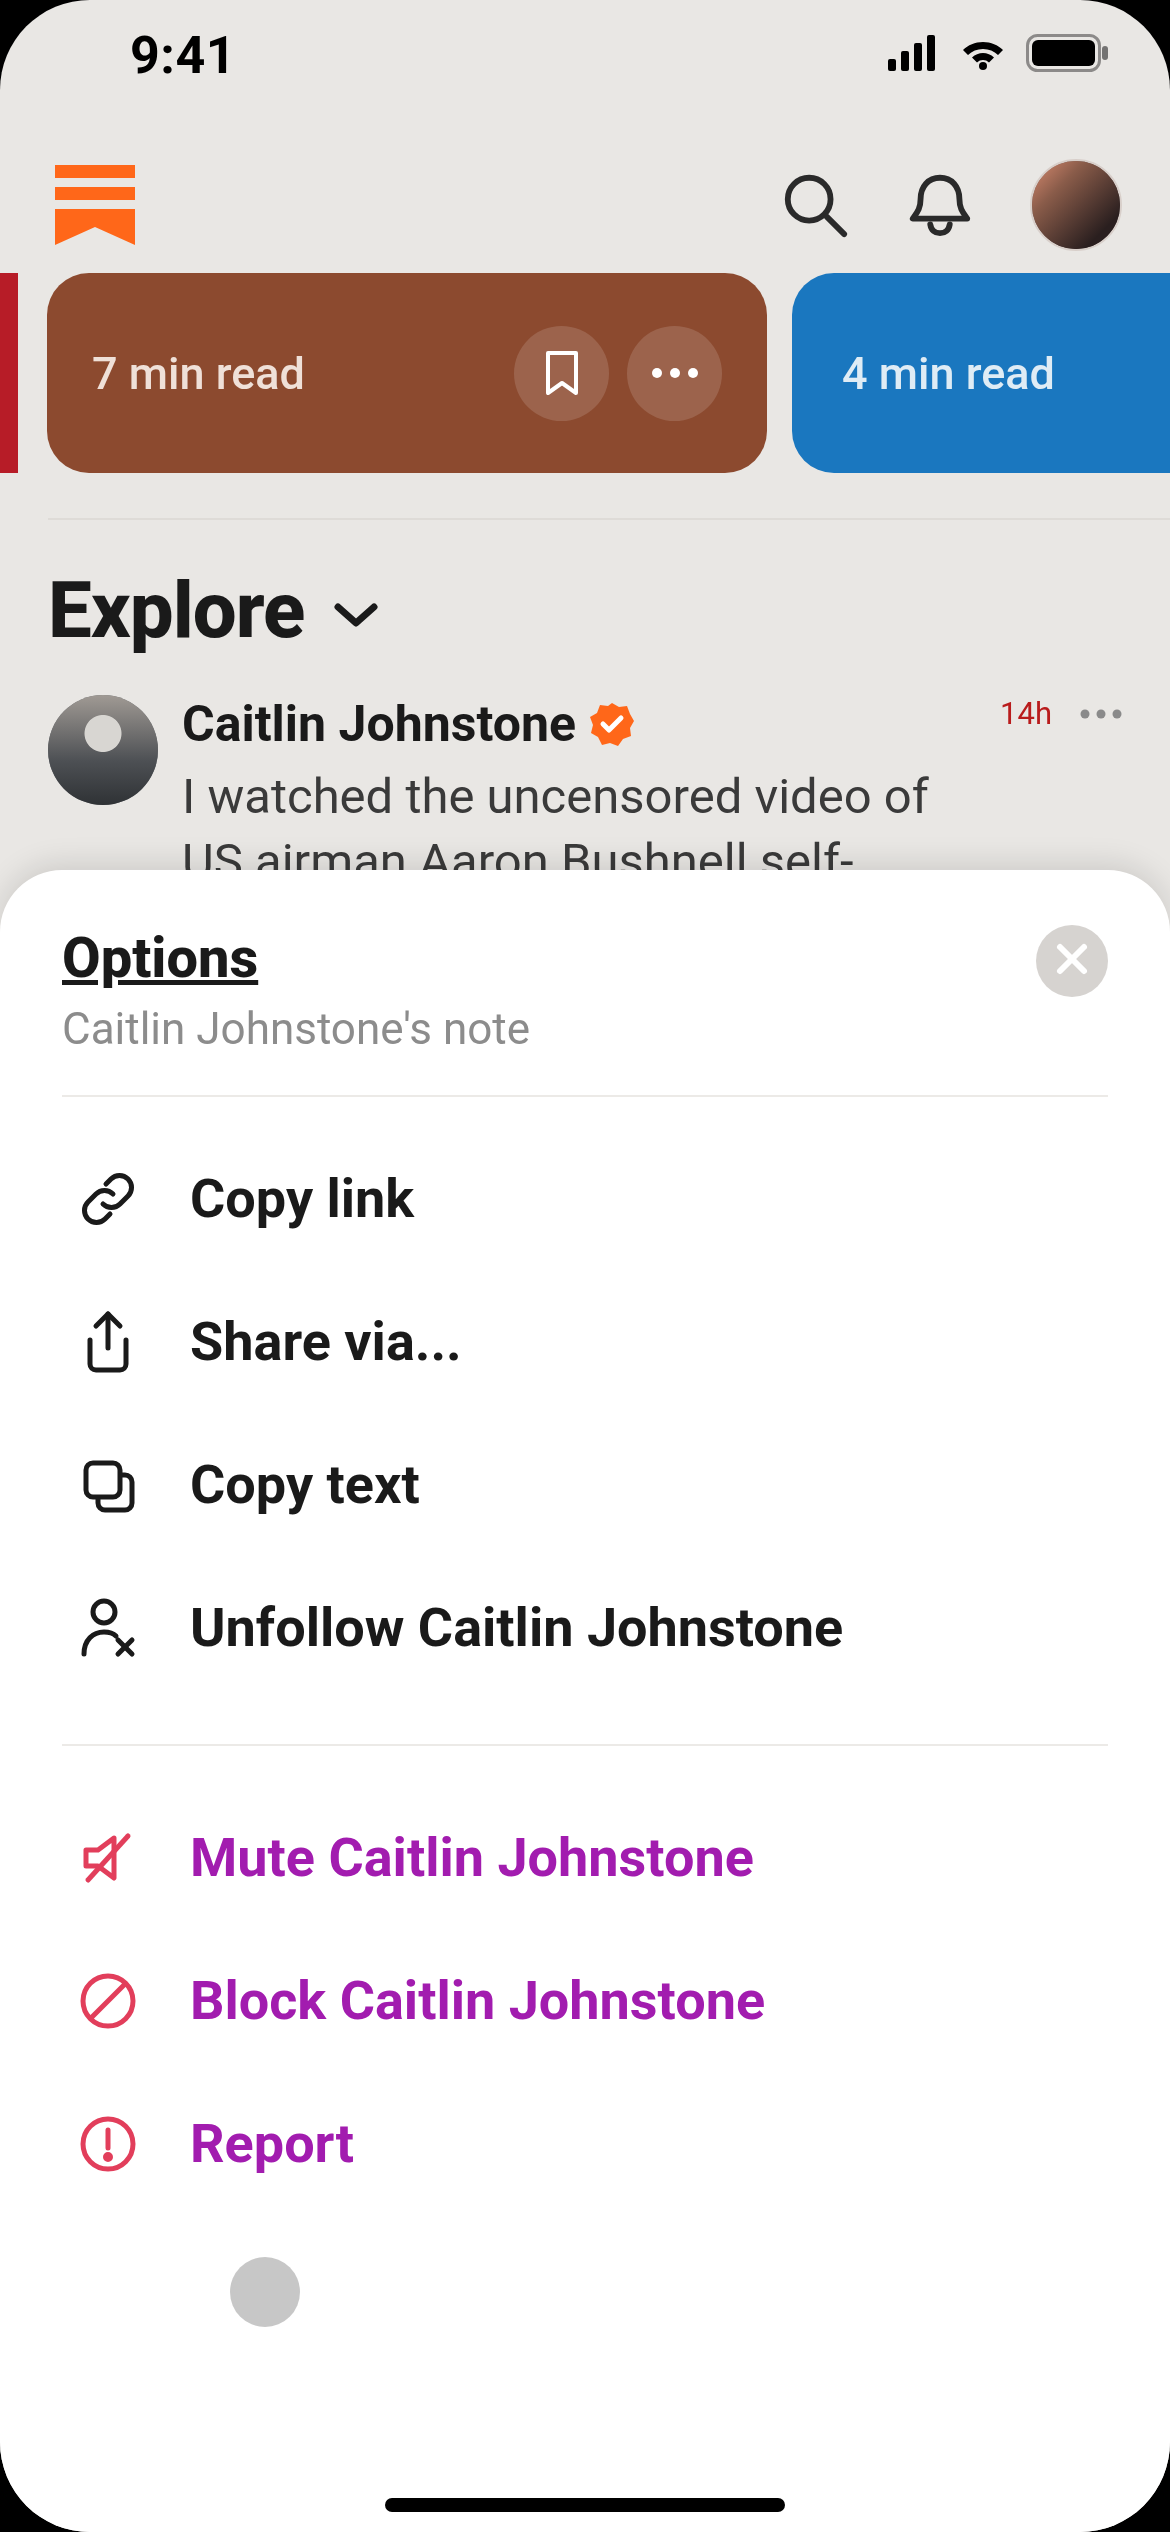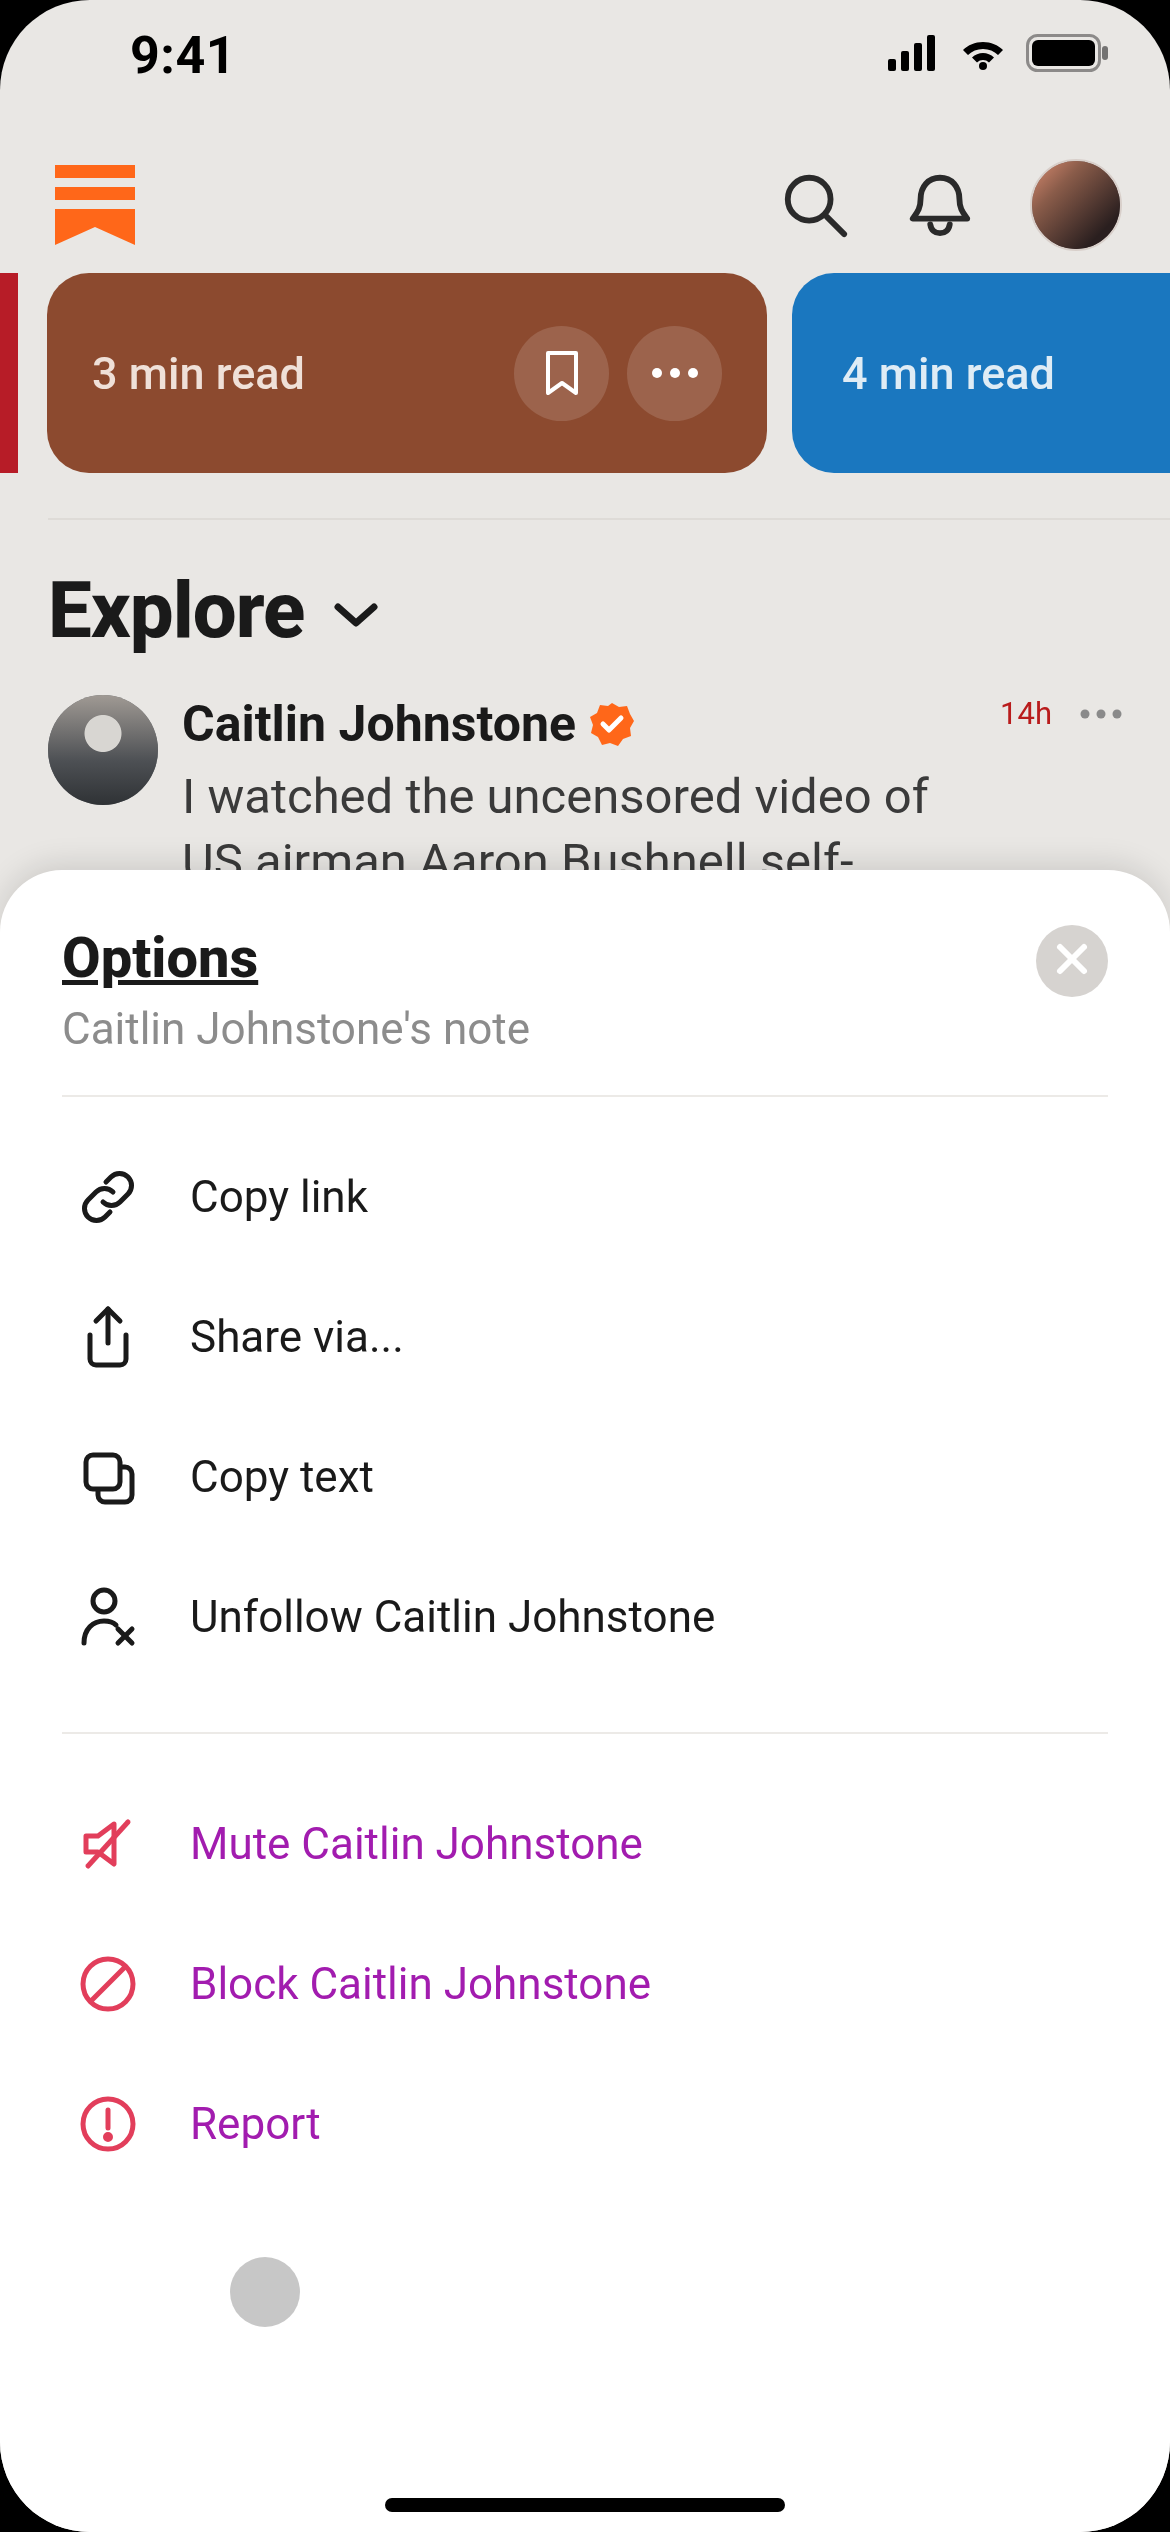--- a/index.html
+++ b/index.html
@@ -114,21 +114,21 @@
       display: flex; align-items: center; justify-content: center;
     }
     .sheet-divider { height: 2px; background: #eceae7; margin: 0 62px; }
 
     .options-group { padding: 30px 0 35px; }
     .option-row {
       display: flex; align-items: center; gap: 52px;
       padding: 40px 74px 40px 78px;
     }
     .option-icon { width: 60px; height: 60px; display:flex; align-items:center; justify-content:center; flex-shrink:0;}
-    .option-label { font-size: 44px; font-weight: 400; color: #1a1a1a; }
+    .option-label { font-size: 54px; font-weight: 700; color: #1a1a1a; }
     .danger .option-label { color: #a21caf; }
     .danger svg { stroke: #e23e5b; }
     .muted-sep { height: 2px; background: #eceae7; margin: 10px 62px; }
 
     
     .home-indicator {
       position: absolute; bottom: 20px; left: 50%; transform: translateX(-50%);
       width: 400px; height: 14px; background: #000; border-radius: 10px;
     }
 
@@ -198,21 +198,21 @@
             <path d="M26 56c1 6 5 9 10 9s9-3 10-9"></path>
           </svg>
       </div>
       <div class="avatar-img"></div>
     </div>
   </div>
 
   <div class="cards-row">
     <div class="card-red-edge"></div>
     <div class="card-brown">
-      <div class="read-time">3 min read</div>
+      <div class="read-time">7 min read</div>
       <div class="icon-pill">
         <svg width="40" height="48" viewBox="0 0 40 48" fill="none" stroke="#fff" stroke-width="4" stroke-linejoin="round">
             <path d="M6 4h28v40L20 34 6 44z"></path>
           </svg>
       </div>
       <div class="icon-pill">
         <svg width="48" height="12" viewBox="0 0 48 12" fill="#fff">
             <circle cx="6" cy="6" r="5"></circle>
             <circle cx="24" cy="6" r="5"></circle>
             <circle cx="42" cy="6" r="5"></circle>

